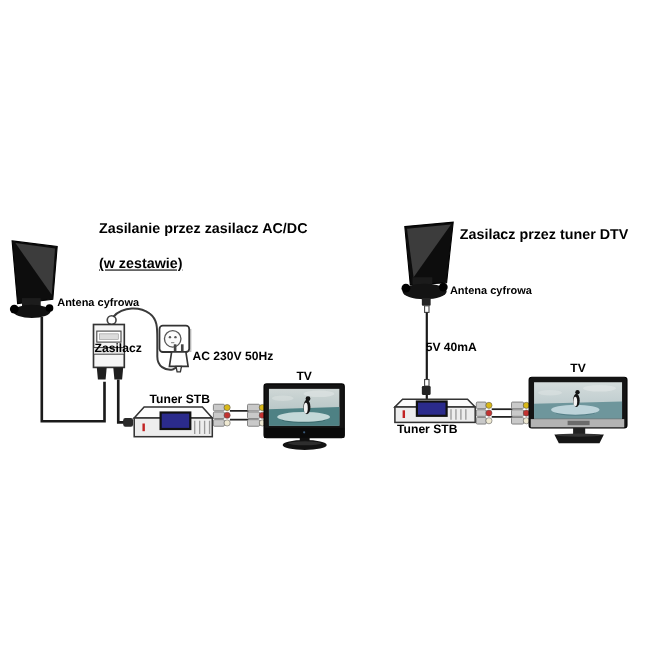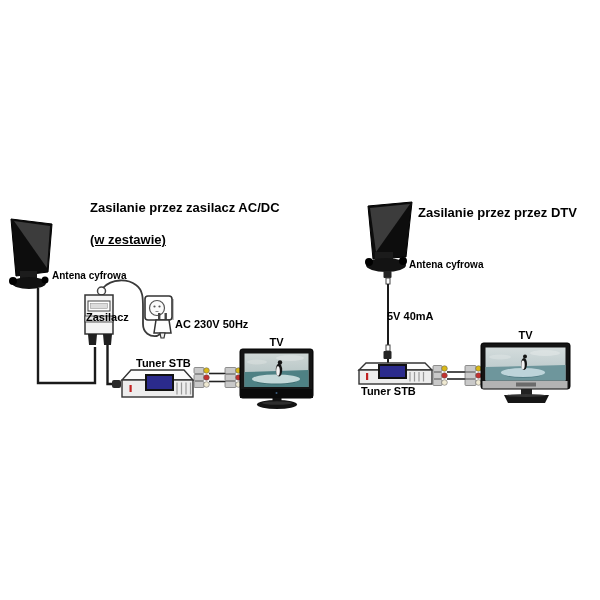--- a/index.html
+++ b/index.html
@@ -196,21 +196,21 @@
   <div class="lbl small" style="left:52px;top:270px;">Antena cyfrowa</div>
 
   <div class="lbl med" style="left:42px;top:311px;margin-left:44px;">Zasilacz</div>
 
   <div class="lbl med" style="left:175px;top:318px;">AC 230V 50Hz</div>
 
   <div class="lbl med" style="left:136px;top:357px;">Tuner STB</div>
 
   <div class="lbl med center" style="left:240px;top:336px;width:73px;">TV</div>
 
-  <div class="lbl title" style="left:418px;top:205px;">Zasilanie przez przez DTV</div>
+  <div class="lbl title" style="left:418px;top:205px;">Zasilacz przez tuner DTV</div>
 
   <div class="lbl small" style="left:409px;top:259px;">Antena cyfrowa</div>
 
   <div class="lbl med" style="left:387px;top:310px;">5V 40mA</div>
 
   <div class="lbl med" style="left:361px;top:385px;">Tuner STB</div>
 
   <div class="lbl med center" style="left:481px;top:329px;width:89px;">TV</div>
 
 </div>

